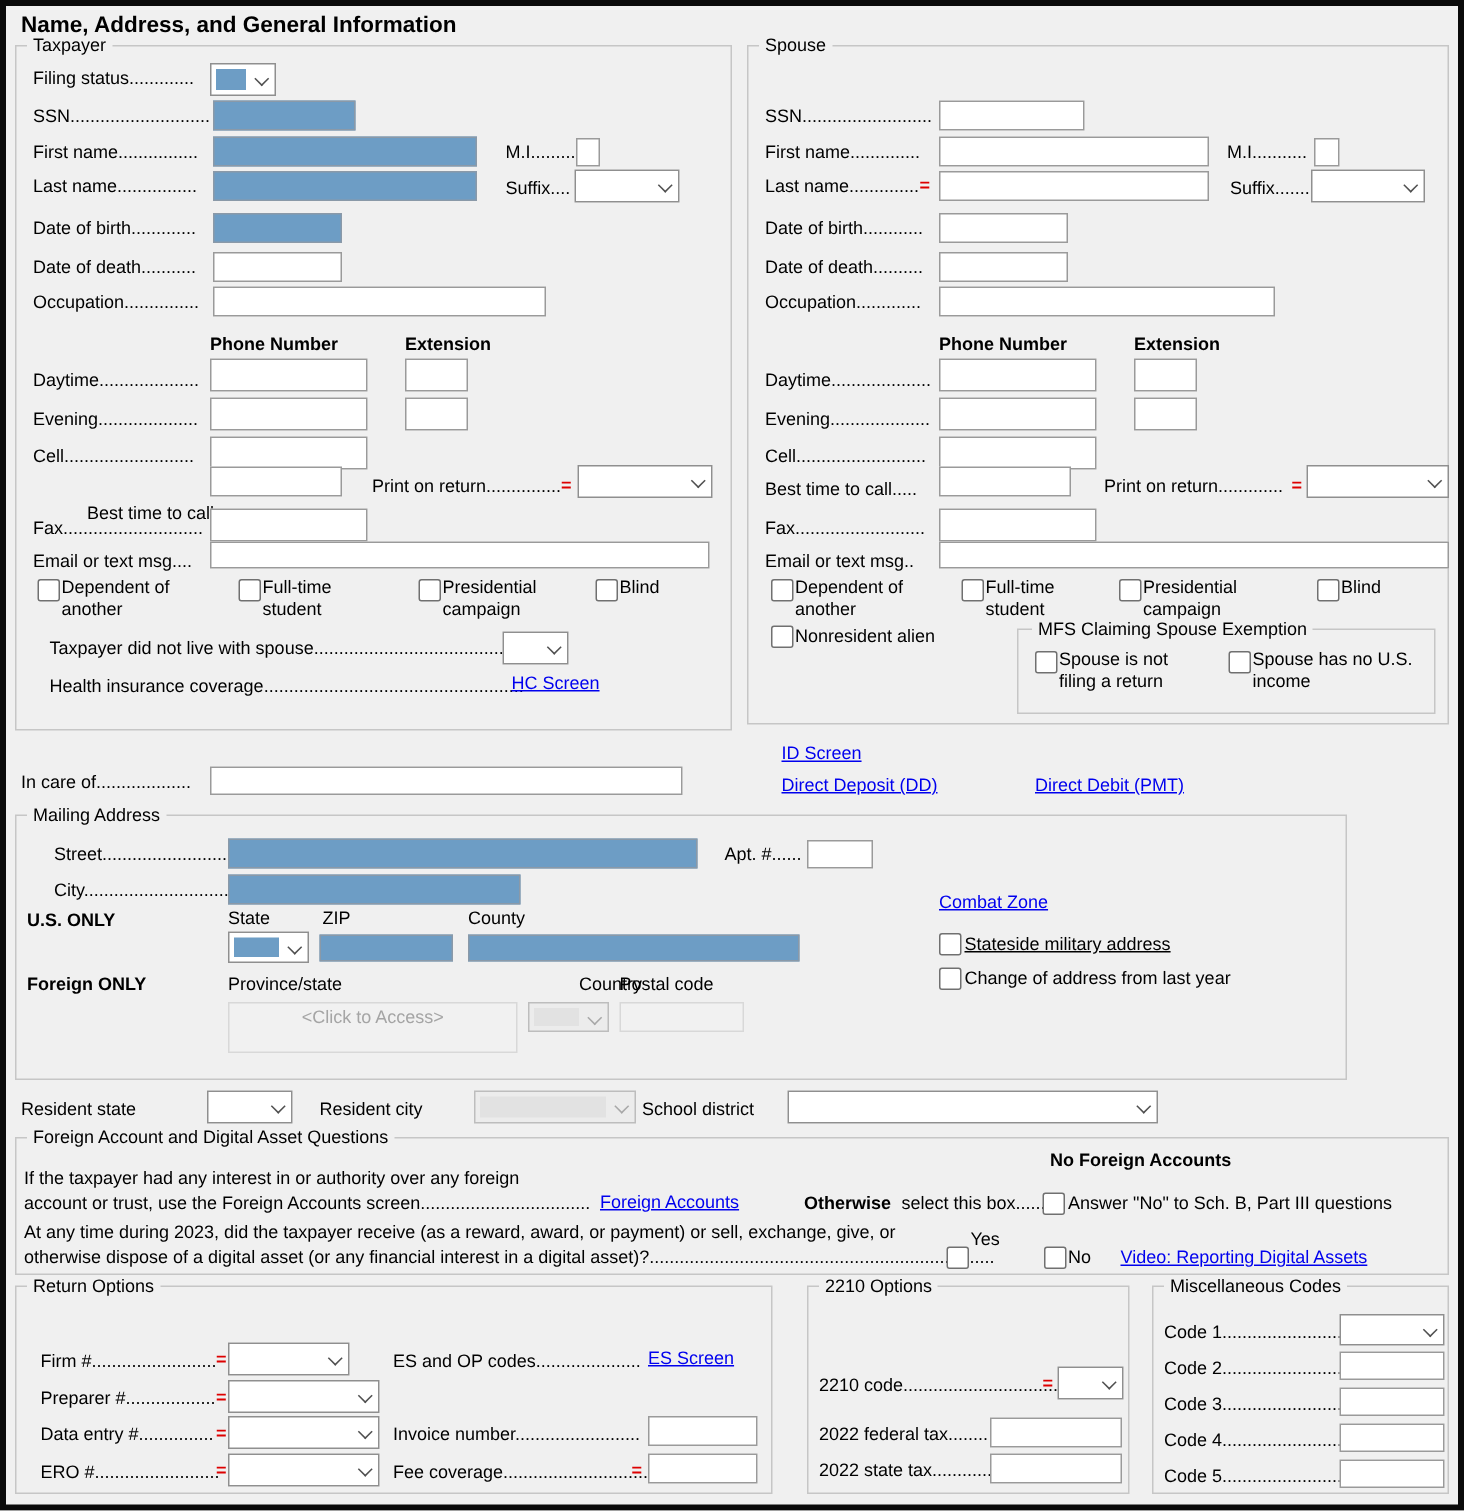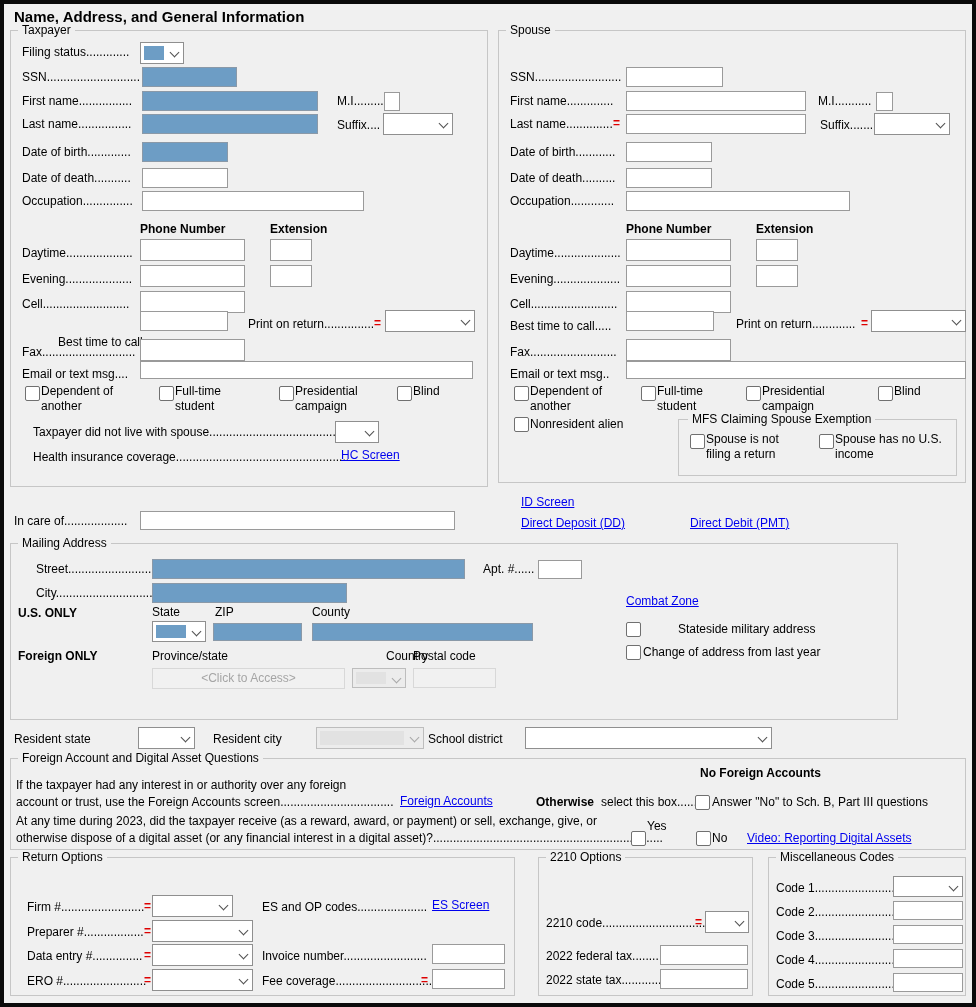--- a/index.html
+++ b/index.html
@@ -211,30 +211,30 @@
       <span class="fillbox"></span>
       <span class="chev"></span>
     </div>
   <div class="fld blue" style="left:213px;top:623px;width:89px;height:18px;"></div>
   <div class="fld blue" style="left:312px;top:623px;width:221px;height:18px;"></div>
 
   <div class="lbl b" style="left:18px;top:650px;">Foreign ONLY</div>
   <div class="lbl" style="left:152px;top:650px;">Province/state</div>
   <div class="lbl" style="left:356px;top:650px;margin-left:30px;">Country</div>
   <div class="lbl" style="left:413px;top:650px;">Postal code</div>
-  <div class="fld dis" style="left:152px;top:668px;width:193px;height:21px;line-height:18px;">&lt;Click to Access&gt;</div>
+  <div class="fld dis" style="left:152px;top:668px;width:193px;height:34px;line-height:18px;">&lt;Click to Access&gt;</div>
   <div class="combo dis" style="left:352px;top:668px;width:54px;height:20px;">
       <span class="fillbox"></span>
       <span class="chev"></span>
     </div>
   <div class="fld dis" style="left:413px;top:668px;width:83px;height:20px;"></div>
 
   <div class="link" style="left:626px;top:595px;">Combat Zone</div>
   <div class="cb" style="left:626px;top:622px;"></div>
-  <div class="lbl" style="left:678px;top:623px;">Stateside military address</div>
+  <div class="lbl" style="left:643px;top:623px;text-decoration:underline;">Stateside military address</div>
   <div class="cb" style="left:626px;top:645px;"></div>
   <div class="lbl" style="left:643px;top:646px;">Change of address from last year</div>
 
   <div class="lbl" style="left:14px;top:733px;">Resident state</div>
   <div class="combo" style="left:138px;top:727px;width:57px;height:22px;">
       <span class="chev"></span>
     </div>
   <div class="lbl" style="left:213px;top:733px;">Resident city</div>
   <div class="combo dis" style="left:316px;top:727px;width:108px;height:22px;">
       <span class="fillbox"></span>

